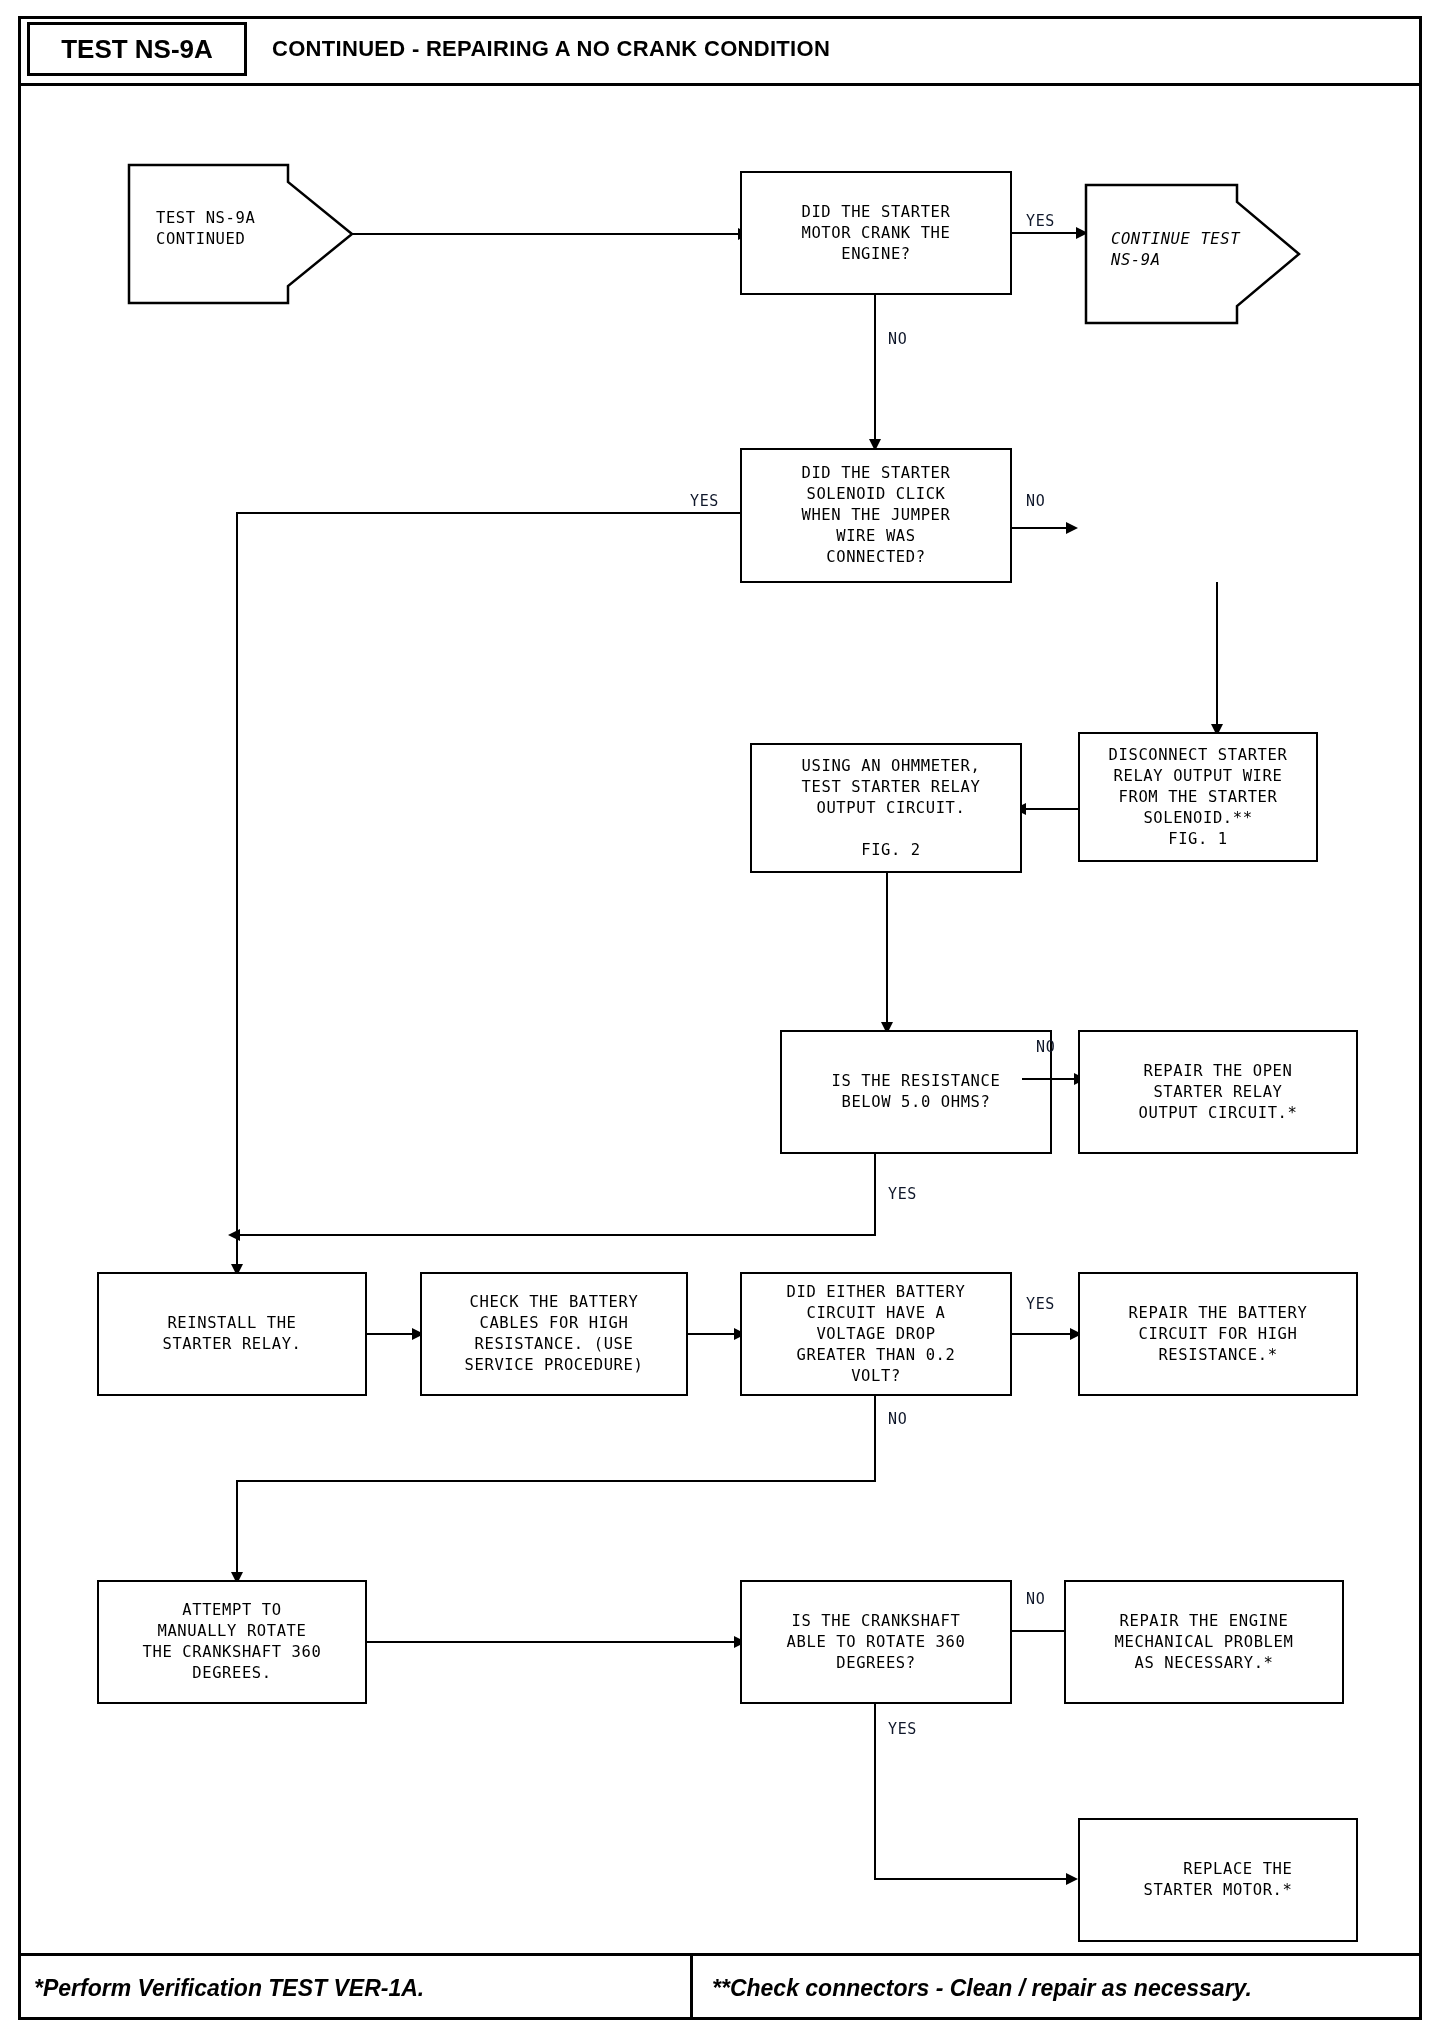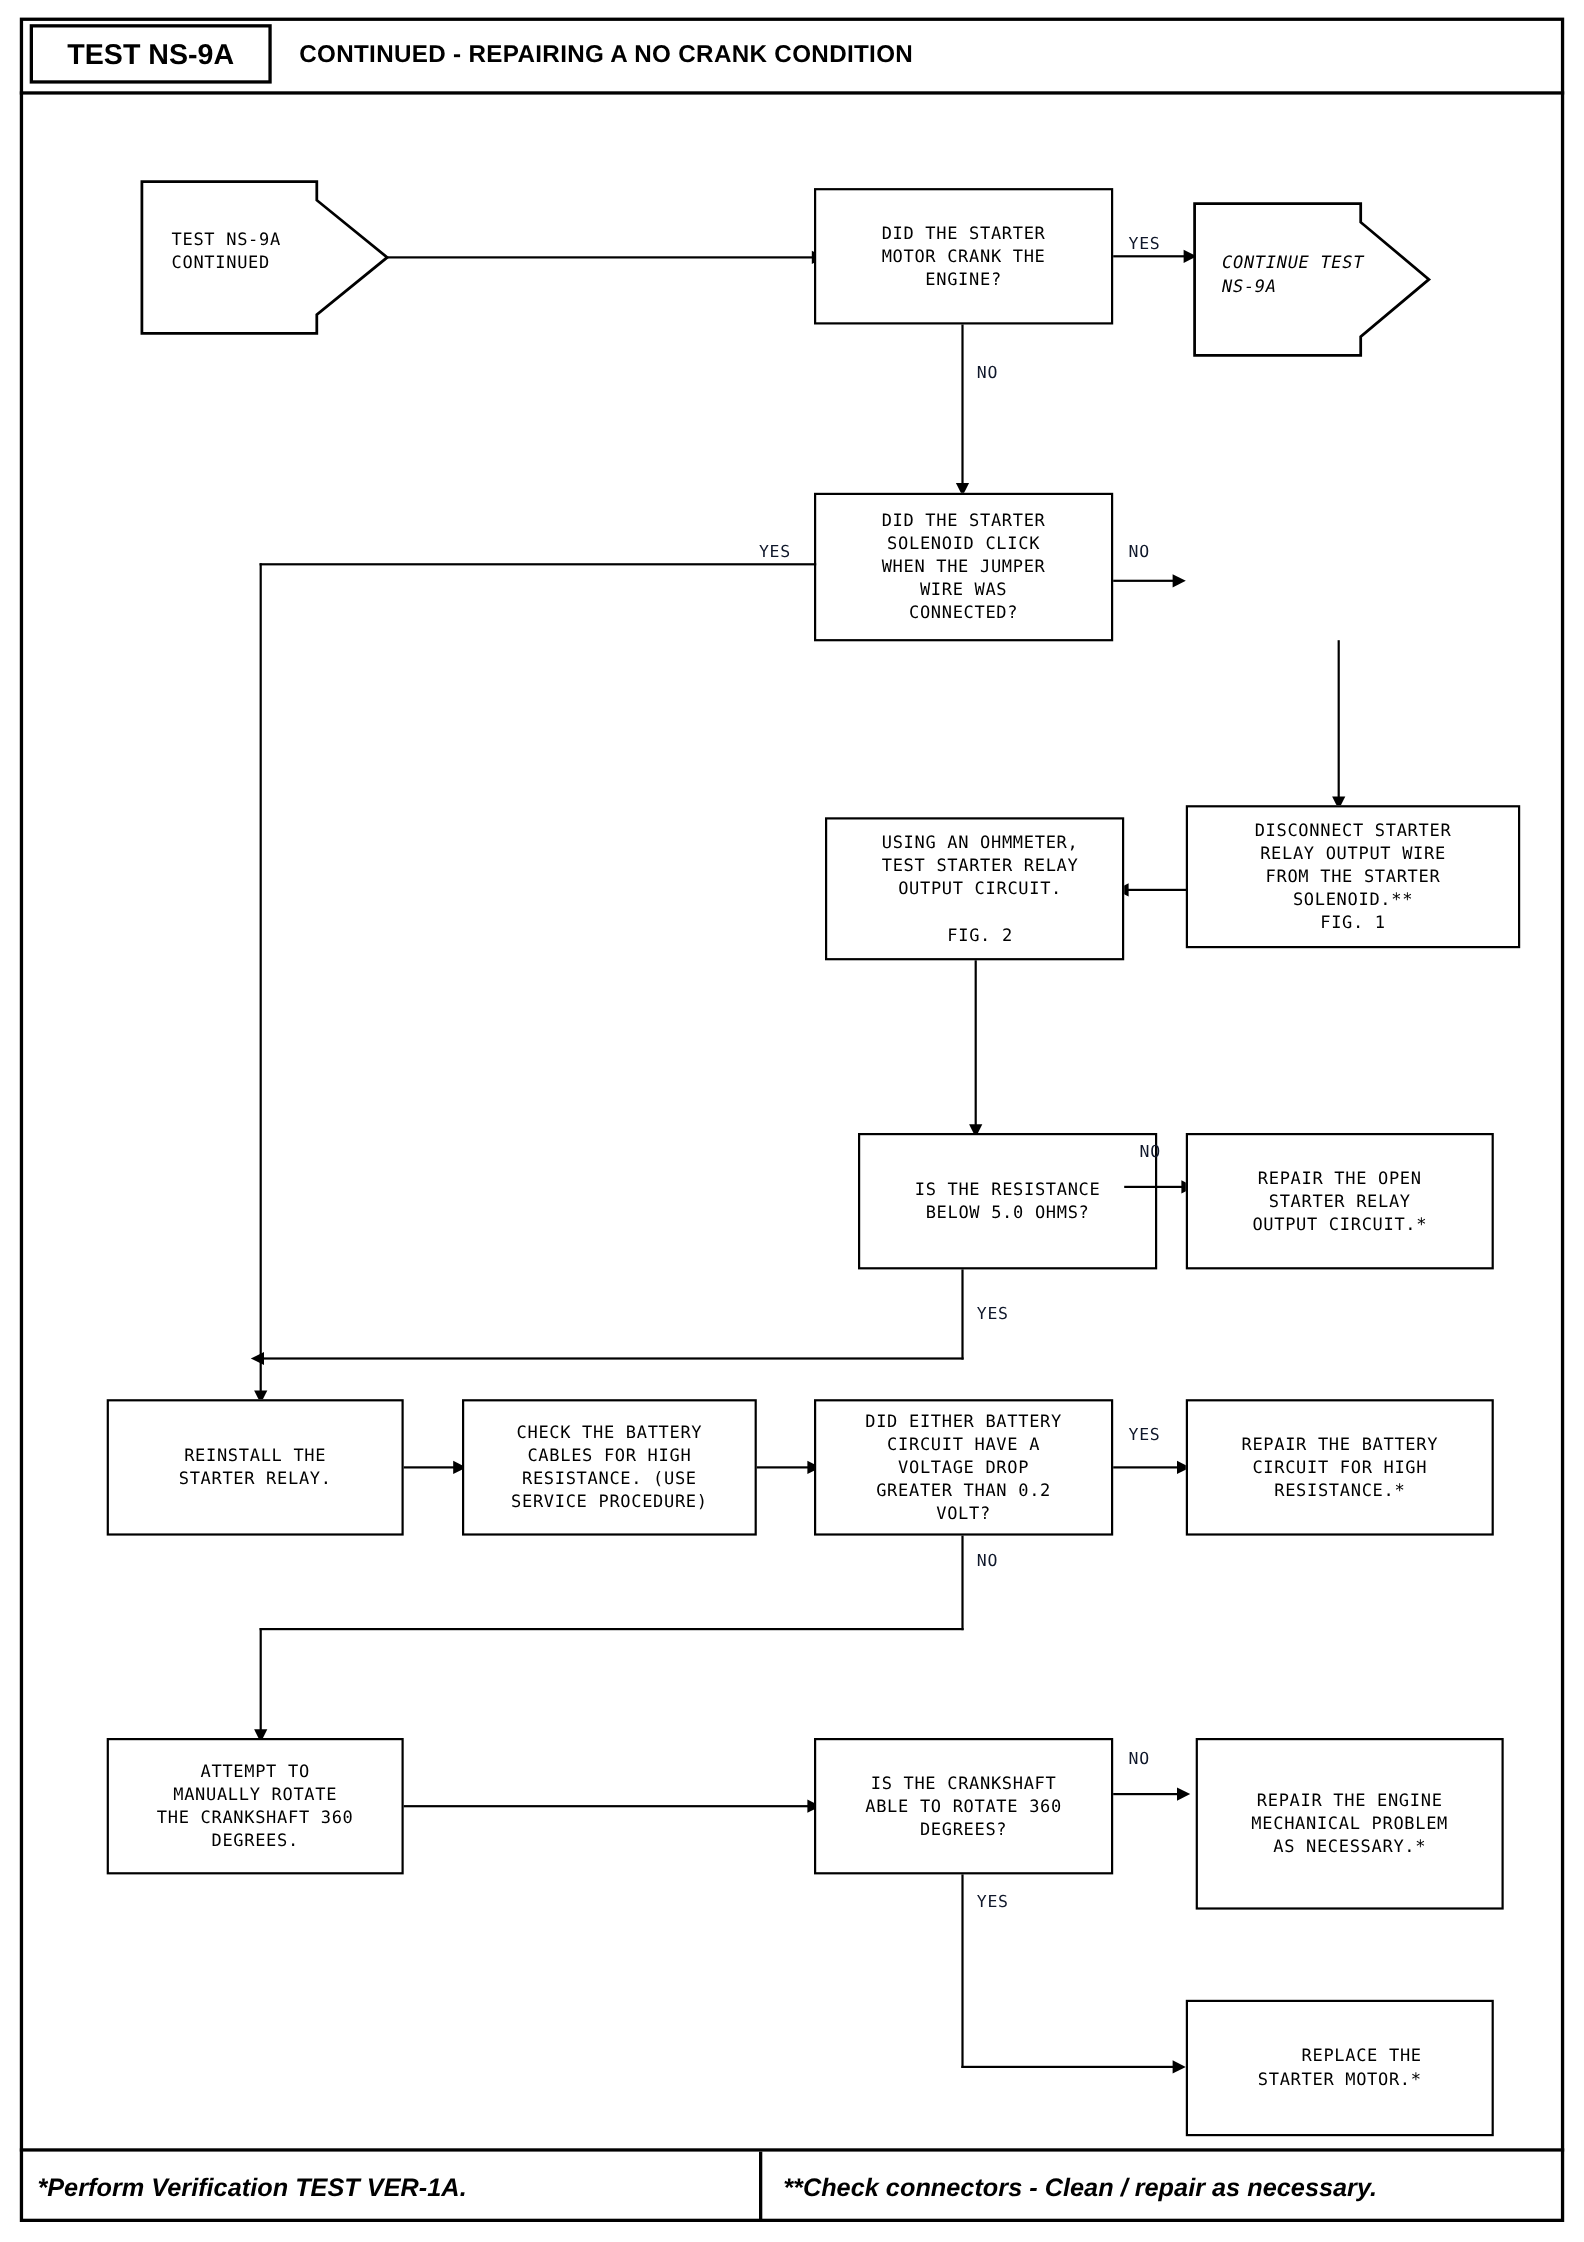--- a/index.html
+++ b/index.html
@@ -257,21 +257,21 @@
   <div class="ahead down" style="left:231px; top:1264px;"></div>
 
   <div class="elabel" style="left:1026px; top:492px;">NO</div>
   <div class="ln lnh" style="left:1012px; top:527px; width:58px;"></div>
   <div class="ahead right" style="left:1066px; top:522px;"></div>
 
 
   <div class="ln lnv" style="left:1216px; top:582px; height:150px;"></div>
   <div class="ahead down" style="left:1211px; top:724px;"></div>
 
-  <div class="node" style="left:1078px; top:732px; width:304px; height:130px;">
+  <div class="node" style="left:1078px; top:732px; width:240px; height:130px;">
     <div class="txt">DISCONNECT STARTER
 RELAY OUTPUT WIRE
 FROM THE STARTER
 SOLENOID.**
 FIG. 1</div>
   </div>
 
   <div class="ln lnh" style="left:1022px; top:808px; width:58px;"></div>
   <div class="ahead left" style="left:1014px; top:803px;"></div>
 
@@ -361,21 +361,21 @@
   <div class="node" style="left:740px; top:1580px; width:272px; height:124px;">
     <div class="txt">IS THE CRANKSHAFT
 ABLE TO ROTATE 360
 DEGREES?</div>
   </div>
 
   <div class="elabel" style="left:1026px; top:1590px;">NO</div>
   <div class="ln lnh" style="left:1012px; top:1630px; width:62px;"></div>
   <div class="ahead right" style="left:1070px; top:1625px;"></div>
 
-  <div class="node" style="left:1087px; top:1580px; width:280px; height:156px;">
+  <div class="node" style="left:1064px; top:1580px; width:280px; height:124px;">
     <div class="txt">REPAIR THE ENGINE
 MECHANICAL PROBLEM
 AS NECESSARY.*</div>
   </div>
 
   <div class="elabel" style="left:888px; top:1720px;">YES</div>
   <div class="ln lnv" style="left:874px; top:1704px; height:176px;"></div>
   <div class="ln lnh" style="left:874px; top:1878px; width:196px;"></div>
   <div class="ahead right" style="left:1066px; top:1873px;"></div>
 

